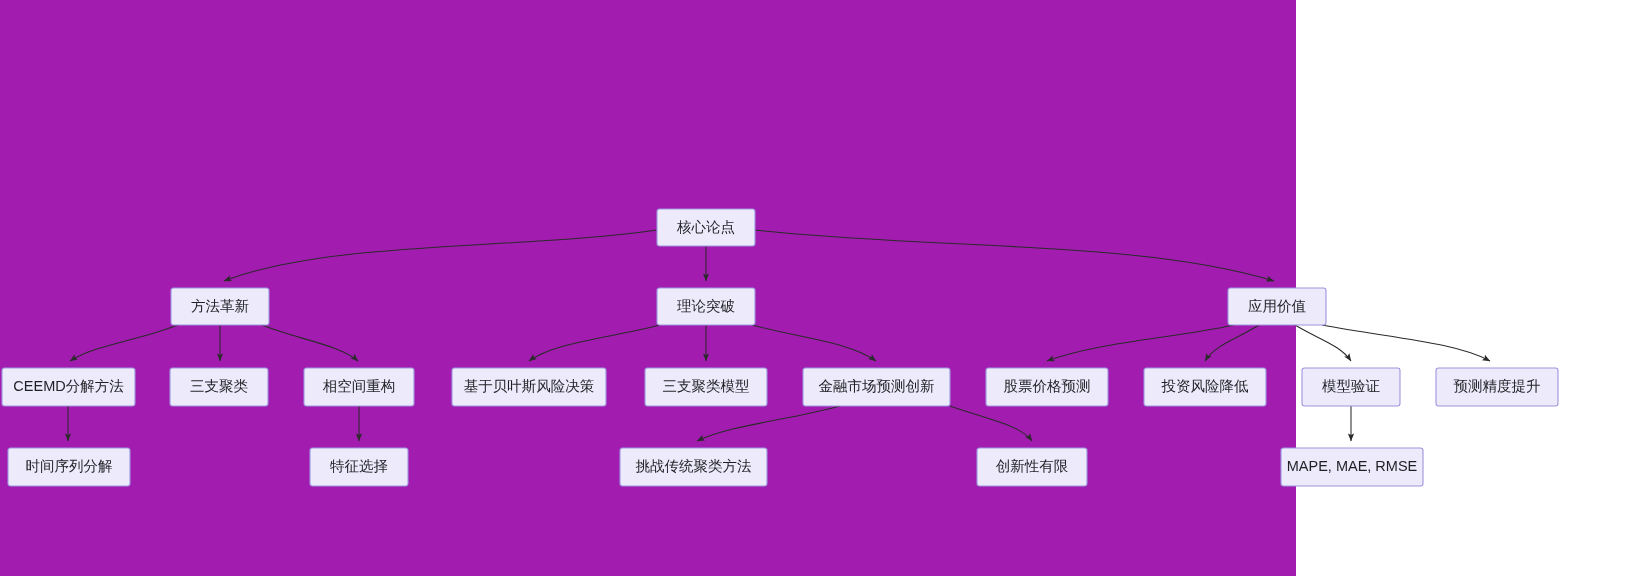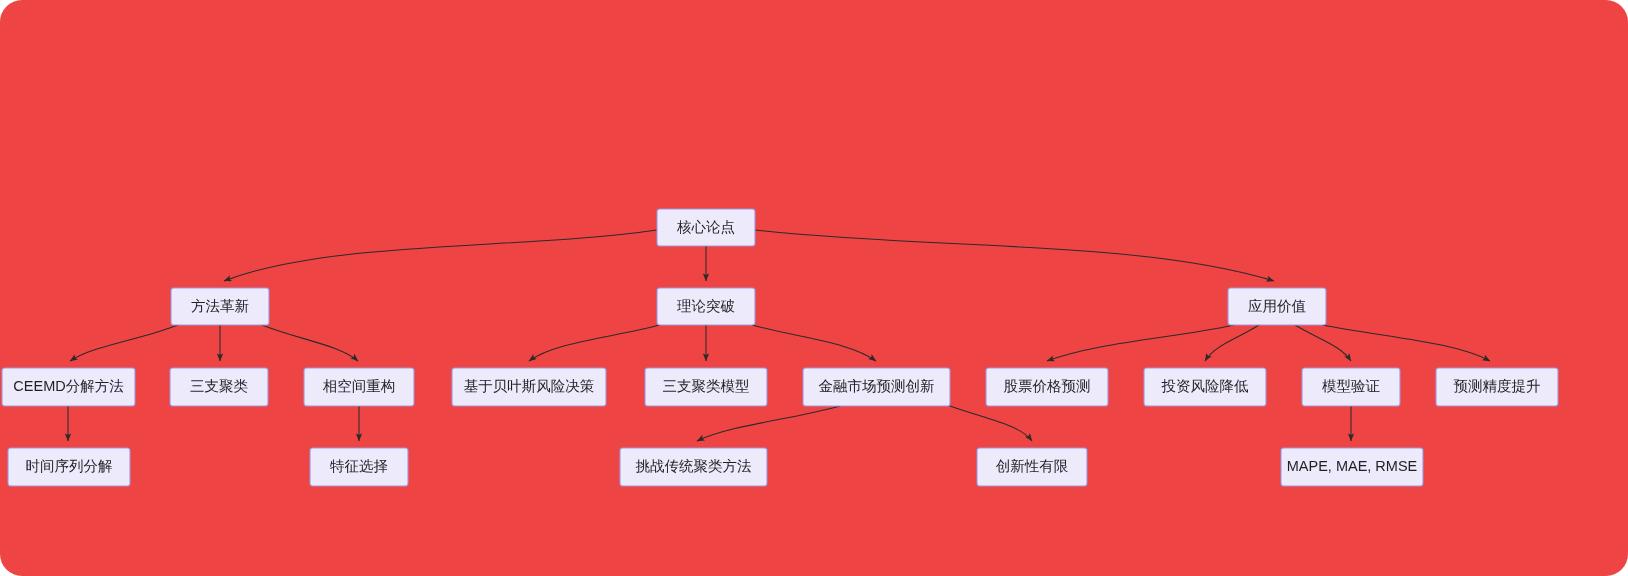--- a/index.html
+++ b/index.html
@@ -8,24 +8,23 @@
     background: #ffffff;
   }
   body {
     width: 1628px;
     height: 576px;
     overflow: hidden;
     font-family: "Liberation Sans", "DejaVu Sans", sans-serif;
   }
   #chart-root {
     position: relative;
-    width: 1628px;
+    width: 1296px;
     height: 576px;
-    background: #ef4444;
-    border-radius: 22px;
+    background: #a21caf;
   }
   svg#flow {
     display: block;
     width: 1628px;
     height: 576px;
   }
   .node-rect {
     fill: #ECEAFB;
     stroke: #9E95DE;
     stroke-width: 1.1px;

